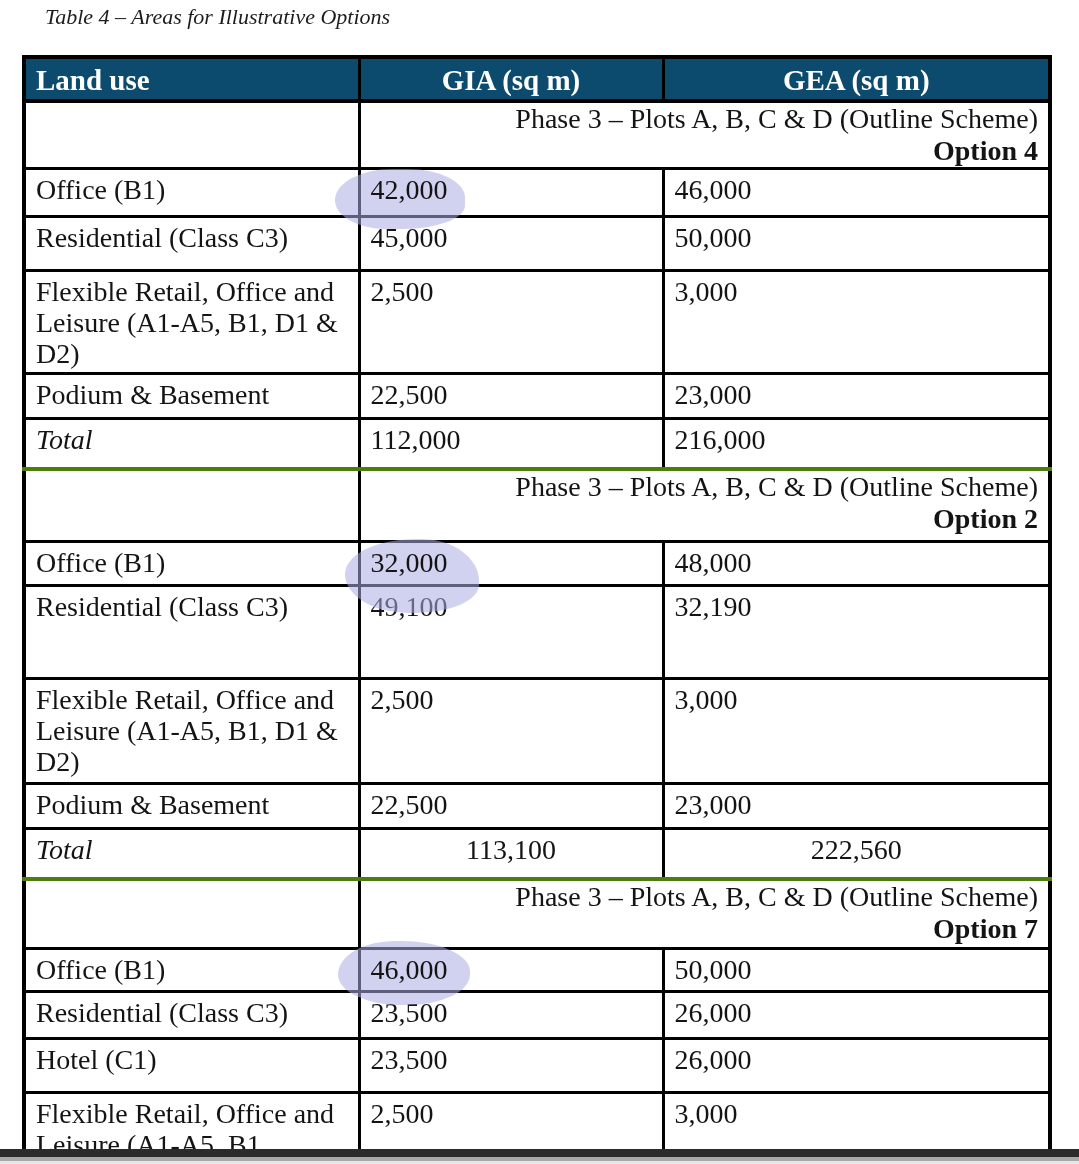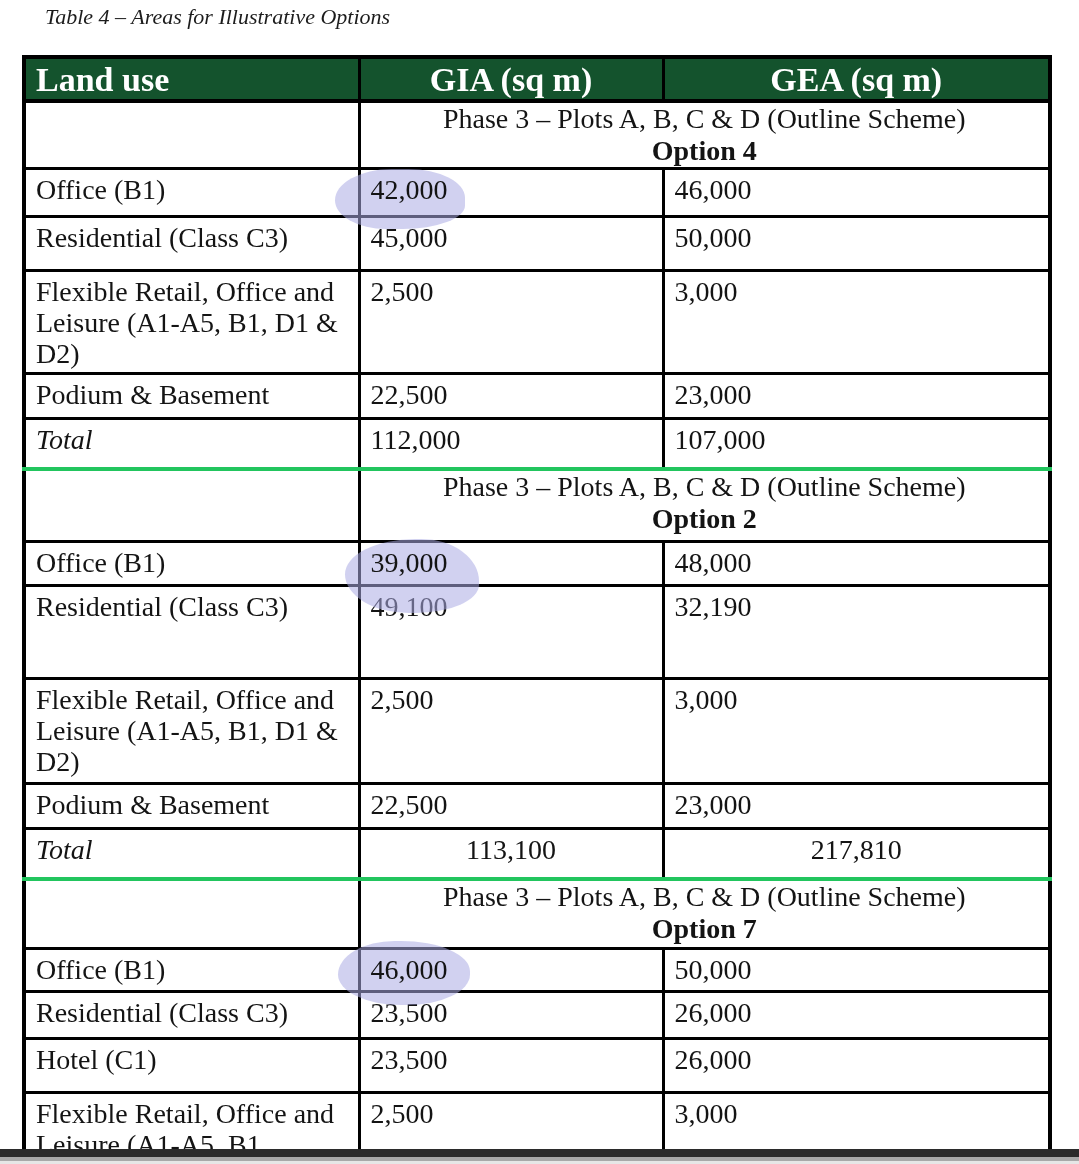--- a/index.html
+++ b/index.html
@@ -16,25 +16,25 @@
     position:absolute;left:22px;top:55px;width:1026px;
     border-collapse:collapse;table-layout:fixed;
     border:4px solid #000;background:#fff;
   }
   td{
     border:3px solid #000;vertical-align:top;
     padding:4px 10px 0 10px;font-size:28px;line-height:31px;
     overflow:visible;
   }
   tr.colhead td{
-    background:#14532d;color:#ffffff;font-weight:bold;font-size:34px;
+    background:#0c4a6e;color:#ffffff;font-weight:bold;font-size:29px;
     border-bottom:4px solid #000;padding-top:3px;line-height:36px;
   }
   tr.colhead td.num{text-align:center;}
-  tr.section-row td{border-top:4px solid #22c55e;}
+  tr.section-row td{border-top:4px solid #4d7c0f;text-align:right;}
   td.section-cell{text-align:center;line-height:32px;padding:0 10px;}
   td.section-cell .opt{font-weight:bold;}
   td.total-label{font-style:italic;}
   td.center{text-align:center;}
   td.rel{position:relative;margin-top:44px;}
   .hl{
     position:absolute;z-index:1;pointer-events:none;
     background:rgba(172,172,228,0.55);
   }
   .hl1{left:-26px;top:-1px;width:130px;height:60px;border-radius:50% 50% 55% 45% / 60% 55% 45% 55%;}
@@ -87,54 +87,54 @@
     <td>3,000</td>
   </tr>
   <tr style="height:45px">
     <td>Podium &amp; Basement</td>
     <td>22,500</td>
     <td>23,000</td>
   </tr>
   <tr style="height:50px">
     <td class="total-label">Total</td>
     <td>112,000</td>
-    <td>107,000</td>
+    <td>216,000</td>
   </tr>
 
   <tr class="section-row" style="height:73px">
     <td></td>
     <td colspan="2" class="section-cell">
       <div>Phase 3 – Plots A, B, C &amp; D (Outline Scheme)</div>
       <div class="opt">Option 2</div>
     </td>
   </tr>
   <tr style="height:44px">
     <td>Office (B1)</td>
-    <td class="rel"><span class="hl hl2"></span><span class="val">39,000</span></td>
+    <td class="rel"><span class="hl hl2"></span><span class="val">32,000</span></td>
     <td>48,000</td>
   </tr>
   <tr style="height:93px">
     <td>Residential (Class C3)</td>
     <td>49,100</td>
     <td>32,190</td>
   </tr>
   <tr style="height:105px">
     <td>Flexible Retail, Office and Leisure (A1-A5, B1, D1 &amp; D2)</td>
     <td>2,500</td>
     <td>3,000</td>
   </tr>
   <tr style="height:45px">
     <td>Podium &amp; Basement</td>
     <td>22,500</td>
     <td>23,000</td>
   </tr>
   <tr style="height:50px">
     <td class="total-label">Total</td>
     <td class="center">113,100</td>
-    <td class="center">217,810</td>
+    <td class="center">222,560</td>
   </tr>
 
   <tr class="section-row" style="height:70px">
     <td></td>
     <td colspan="2" class="section-cell">
       <div>Phase 3 – Plots A, B, C &amp; D (Outline Scheme)</div>
       <div class="opt">Option 7</div>
     </td>
   </tr>
   <tr style="height:43px">

